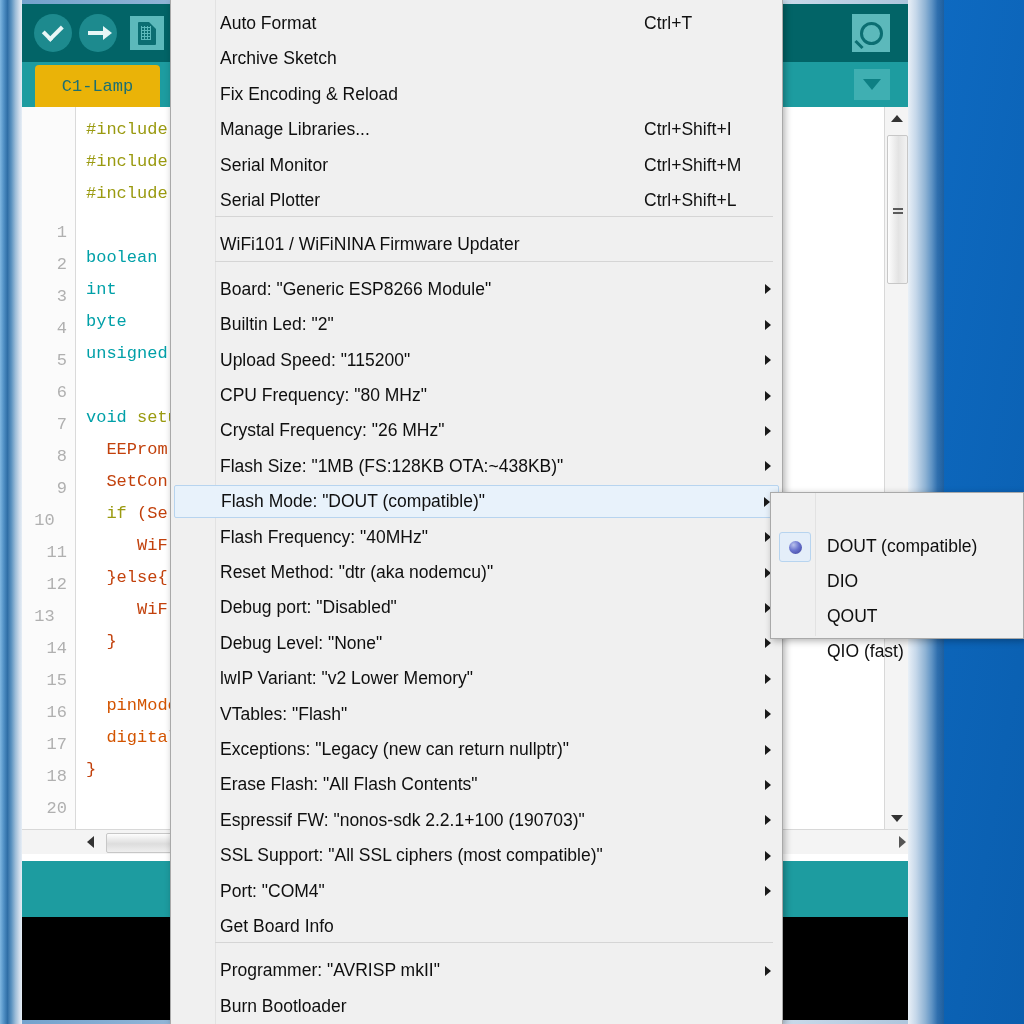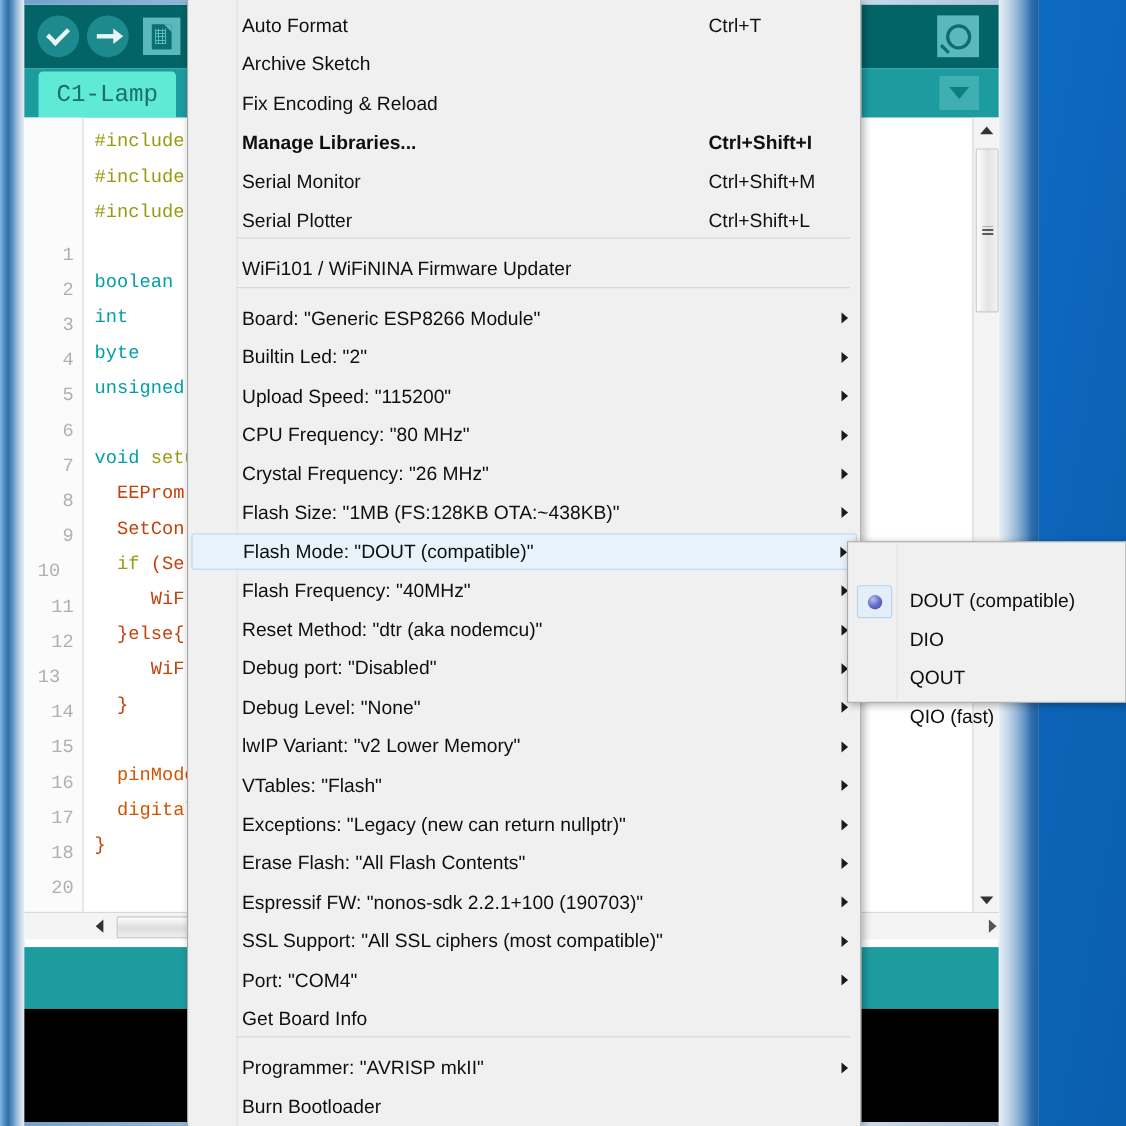--- a/index.html
+++ b/index.html
@@ -144,25 +144,25 @@
   .tabbar {
     position: absolute;
     left: 0; top: 58px;
     width: 886px; height: 45px;
     background: #1d9ca0;
   }
   .tab-active {
     position: absolute;
     left: 13px; top: 3px;
     width: 125px; height: 42px;
-    background: #5eead4;
+    background: #eab308;
     border-radius: 4px 4px 0 0;
     display: flex; align-items: center; justify-content: center;
     font-family: "Liberation Mono", monospace;
-    font-size: 22px;
+    font-size: 17px;
     color: #1b6f72;
   }
   .tab-drop {
     position: absolute;
     right: 18px; top: 7px;
     width: 36px; height: 31px;
     background: #3fafb2;
     display: flex; align-items: center; justify-content: center;
   }
   .tab-drop::after {
@@ -540,21 +540,21 @@
         <div class="mi" style="top: 7px;">
           <span class="lbl">Auto Format</span>
           <span class="sc">Ctrl+T</span>
         </div>
         <div class="mi" style="top: 42.4px;">
           <span class="lbl">Archive Sketch</span>
         </div>
         <div class="mi" style="top: 77.8px;">
           <span class="lbl">Fix Encoding &amp; Reload</span>
         </div>
-        <div class="mi" style="top: 113.2px; font-weight: bold;">
+        <div class="mi" style="top: 113.2px;">
           <span class="lbl">Manage Libraries...</span>
           <span class="sc">Ctrl+Shift+I</span>
         </div>
         <div class="mi" style="top: 148.6px;">
           <span class="lbl">Serial Monitor</span>
           <span class="sc">Ctrl+Shift+M</span>
         </div>
         <div class="mi" style="top: 184px;">
           <span class="lbl">Serial Plotter</span>
           <span class="sc">Ctrl+Shift+L</span>

